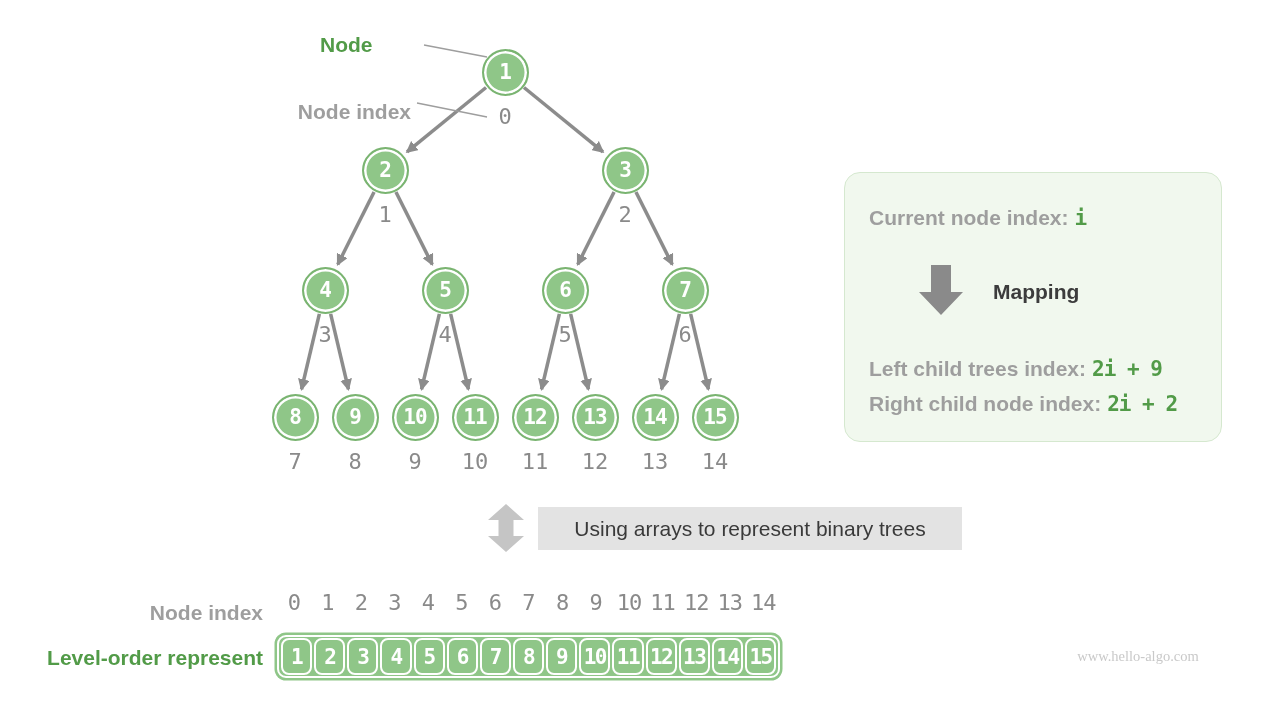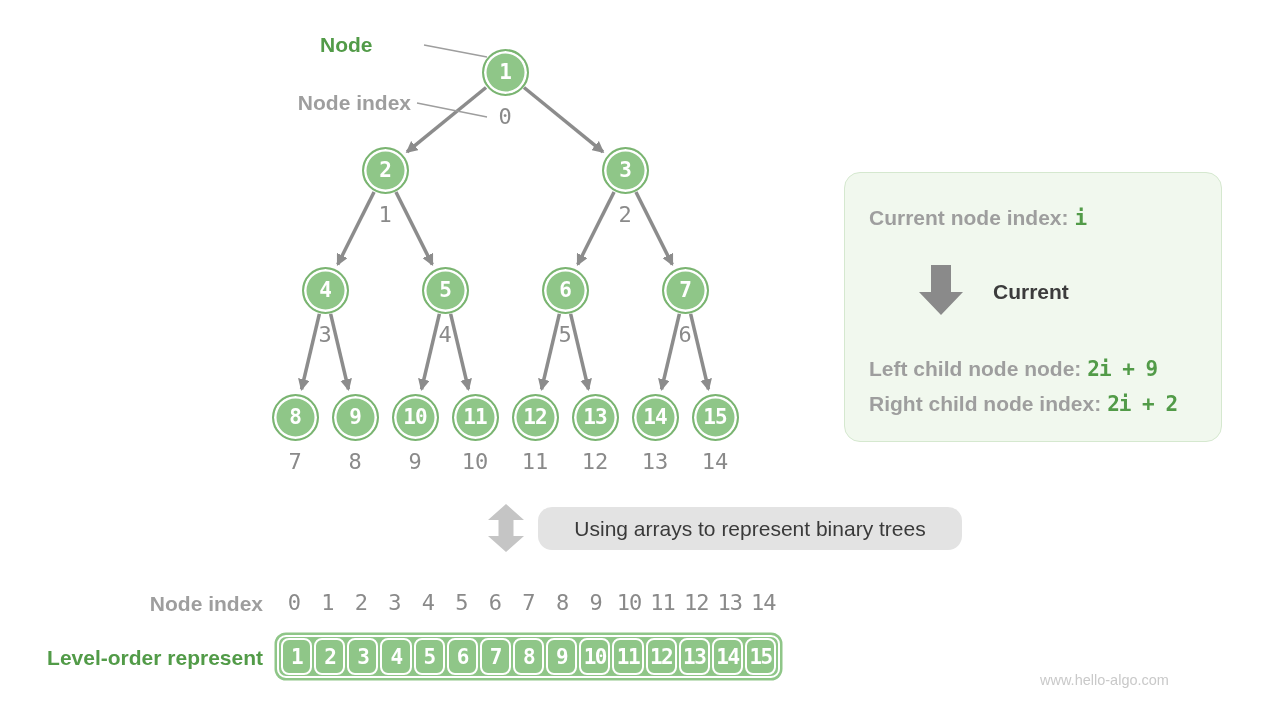--- a/index.html
+++ b/index.html
@@ -22,54 +22,54 @@
     display:flex;align-items:center;justify-content:center;
     font-family:"DejaVu Sans Mono",monospace;font-weight:700;font-size:21px;
     letter-spacing:-1px;}
   .tidx{position:absolute;width:60px;height:26px;text-align:center;
     font-family:"DejaVu Sans Mono",monospace;font-size:22px;color:var(--idx);
     line-height:26px;}
 
   
   .lab{font-size:21px;font-weight:700;line-height:24px;}
   .lab-green{color:var(--green-text);}
-  .lab-gray{color:var(--gray-label);}
+  .lab-gray{color:var(--gray-label);margin-top:9px;}
 
   
   .panel{position:absolute;left:844px;top:172px;width:378px;height:270px;
     background:var(--panel-bg);border:1.5px solid var(--panel-border);
     border-radius:16px;}
   .p-line{position:absolute;left:24px;white-space:nowrap;font-size:21px;
     font-weight:700;line-height:26px;}
   .p-line .glabel{color:var(--gray-label);}
   .p-line .gval{color:var(--green-text);font-family:"DejaVu Sans Mono",monospace;
     margin-left:6px;letter-spacing:-1px;}
   .p-map{position:absolute;left:148px;top:106px;font-size:21px;font-weight:700;
     color:var(--dark-text);line-height:26px;}
 
   
   .caption-box{position:absolute;left:538px;top:507px;width:424px;height:43px;
-    background:var(--caption-bg);border-radius:14px;color:#3A3A3A;
+    background:var(--caption-bg);border-radius:0;color:#3A3A3A;
     font-size:21px;text-align:center;line-height:43px;}
 
   
   .idx-row{position:absolute;left:277px;top:590px;width:503px;height:26px;
     display:flex;}
   .idx-slot{flex:1;text-align:center;font-family:"DejaVu Sans Mono",monospace;
     font-size:22px;color:var(--idx);line-height:26px;letter-spacing:-1px;}
   .arr{position:absolute;left:277px;top:635px;width:503px;height:43px;
     background:var(--node-fill);border:2.5px solid #fff;border-radius:9px;
     box-shadow:0 0 0 2.5px var(--node-fill);padding:1px 2px;display:flex;gap:2px;}
   .arr-cell{flex:1;border:2.5px solid #fff;border-radius:8px;
     background:var(--node-fill);color:#fff;display:flex;align-items:center;
     justify-content:center;font-family:"DejaVu Sans Mono",monospace;
     font-weight:700;font-size:21px;letter-spacing:-1.5px;}
 
-  .watermark{position:absolute;left:1040px;top:672px;width:196px;
-    text-align:left;font-family:Liberation Sans, sans-serif;
+  .watermark{position:absolute;left:1040px;top:648px;width:196px;
+    text-align:center;font-family:Liberation Serif, serif;
     font-size:14.5px;color:var(--watermark);}
 </style>
 </head>
 <body>
 
 <div id="stage">
 
   <svg class="layer" id="edge-layer" width="1280" height="720">
     <defs>
       <marker id="arrow" viewBox="0 0 10 10" refX="8.5" refY="5" markerWidth="3.4" markerHeight="3.4" orient="auto-start-reverse">
@@ -130,23 +130,23 @@
   <div class="abs lab lab-green" style="left:320px;top:33px;width:100px;text-align:left;">Node</div>
   <div class="abs lab lab-gray" style="left:281px;top:91px;width:130px;text-align:right;">Node index</div>
 
   <div class="panel">
     <div class="p-line" style="top:32px">
       <span class="glabel">Current node index:</span><span class="gval">i</span>
     </div>
     <svg class="abs" style="left:74px;top:92px;" width="44" height="50">
       <polygon points="12,0 32,0 32,27 44,27 22,50 0,27 12,27" fill="#8A8A8A"></polygon>
     </svg>
-    <div class="p-map">Current</div>
+    <div class="p-map">Mapping</div>
     <div class="p-line" style="top:183px">
-      <span class="glabel">Left child node node:</span><span class="gval">2i + 9</span>
+      <span class="glabel">Left child trees index:</span><span class="gval">2i + 9</span>
     </div>
     <div class="p-line" style="top:218px">
       <span class="glabel">Right child node index:</span><span class="gval">2i + 2</span>
     </div>
   </div>
 
   <svg class="abs" style="left:488px;top:504px;" width="36" height="48">
     <polygon points="18,0 36,16 25.5,16 25.5,32 36,32 18,48 0,32 10.5,32 10.5,16 0,16" fill="#C5C5C5"></polygon>
   </svg>
   <div class="caption-box">Using arrays to represent binary trees</div>

